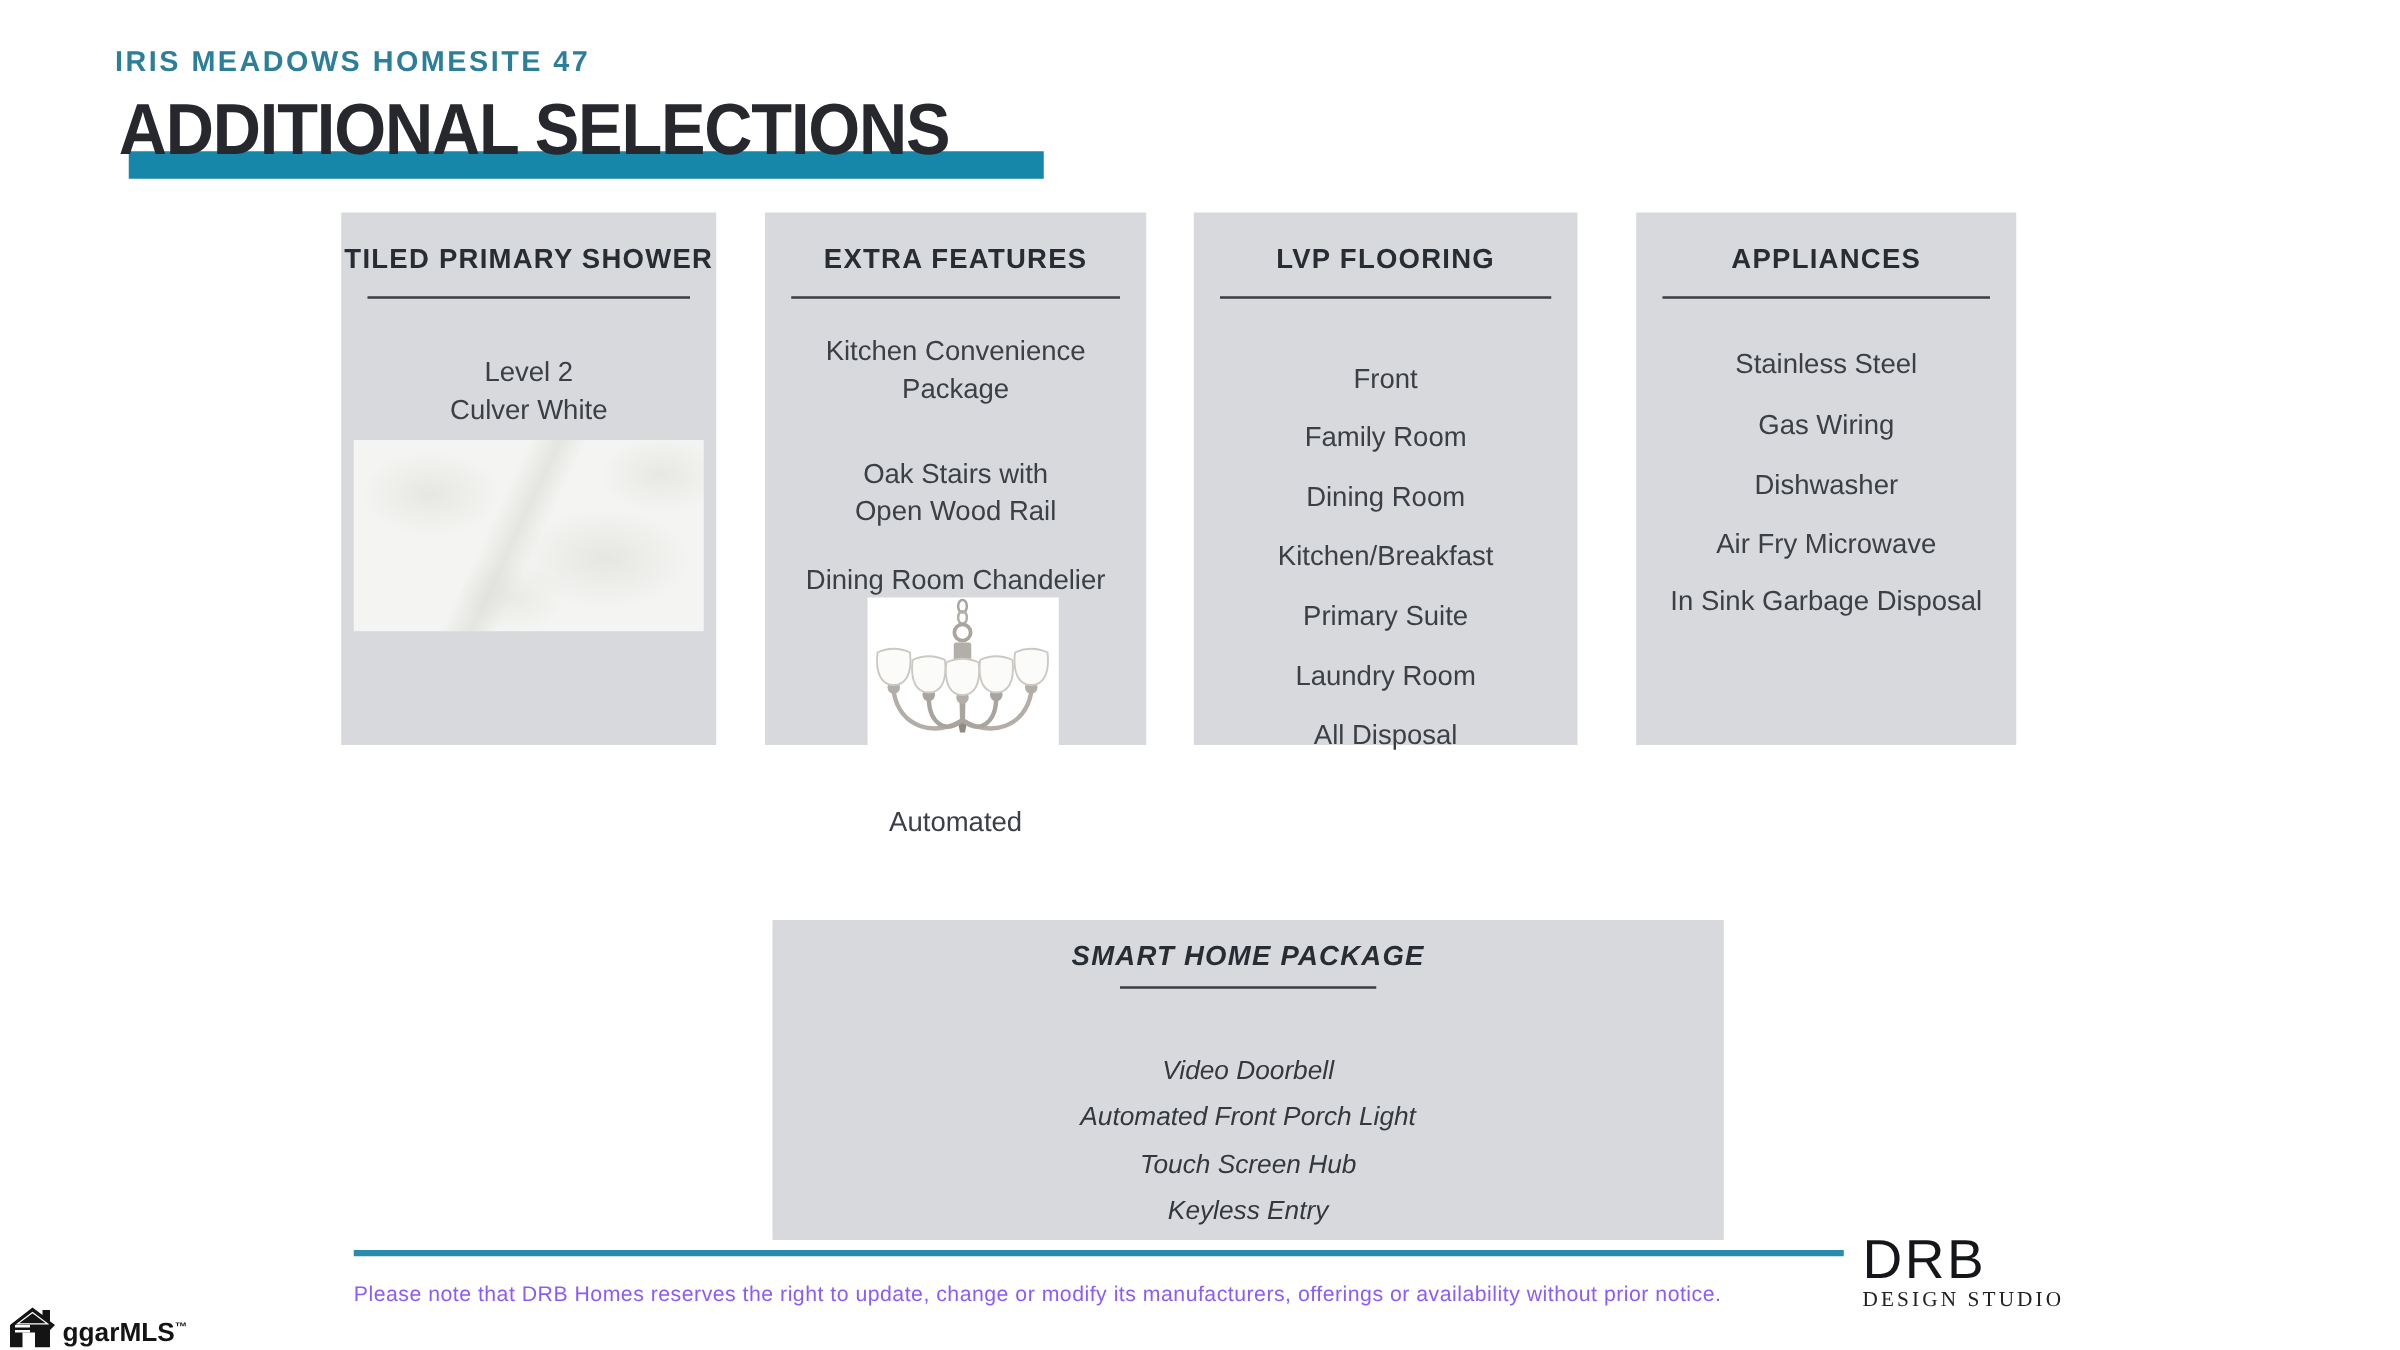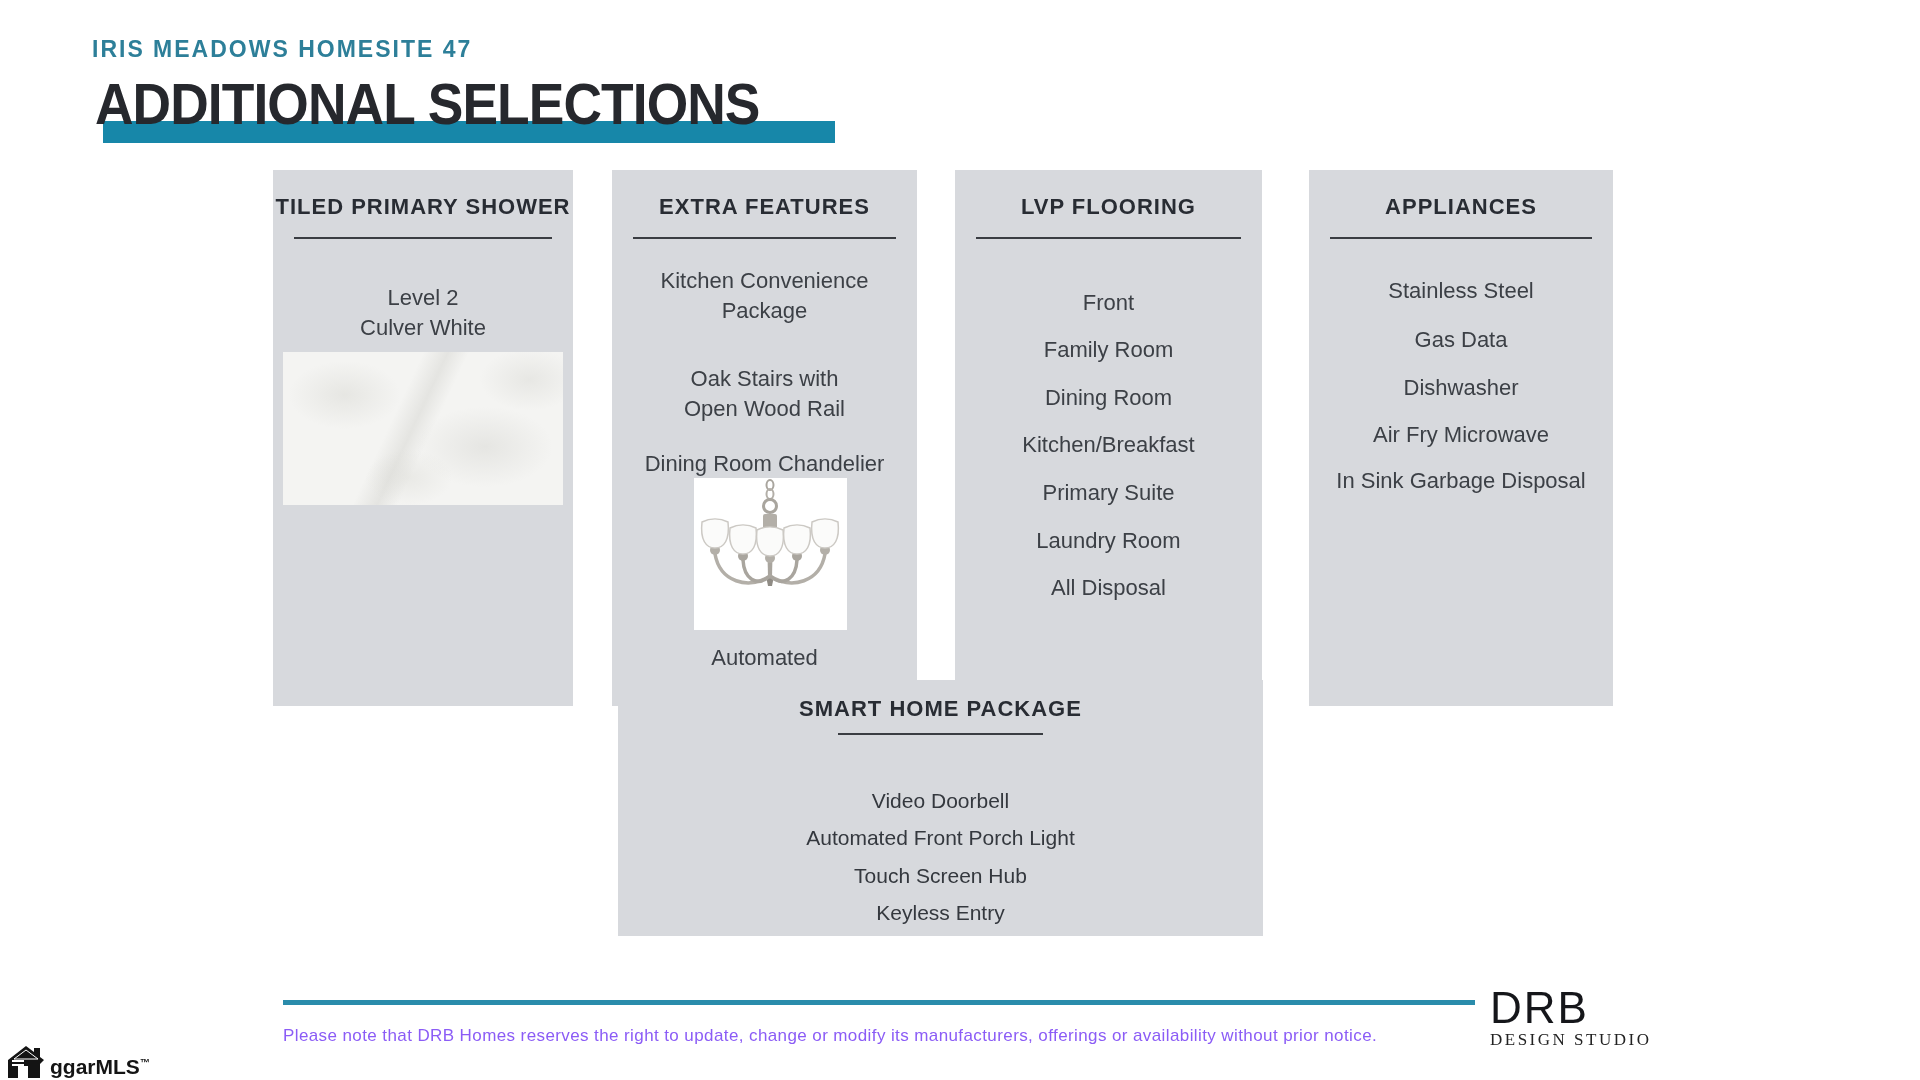--- a/index.html
+++ b/index.html
@@ -21,21 +21,21 @@
     font-size:58px; font-weight:bold; letter-spacing:-1px;
     color:#26282d; transform:scaleX(0.92); transform-origin:left top;
     z-index:2; white-space:nowrap;
   }
   .title-bar {
     position:absolute; left:103px; top:121px;
     width:732px; height:22px; background:#1787a9; z-index:1;
   }
   
   .card {
-    position:absolute; top:170px; height:536px;
+    position:absolute; top:170px; height:426px;
     background:#d7d9dd;
   }
   .card-title {
     margin-top:24px; text-align:center;
     font-size:22px; font-weight:bold; letter-spacing:1px;
     color:#282c33;
   }
   .card-rule {
     width:calc(100% - 42px); margin:17px auto 0 auto;
     border:none; border-top:2px solid #3a3d42; height:0;
@@ -58,22 +58,23 @@
       radial-gradient(ellipse 70px 45px at 45% 82%, rgba(214,214,208,0.36), transparent 62%),
       radial-gradient(ellipse 80px 50px at 88% 18%, rgba(204,204,198,0.32), transparent 62%),
       linear-gradient(115deg, transparent 40%, rgba(188,188,182,0.28) 47%, transparent 53%);
   }
   .chandelier-img {
     position:absolute; left:82px; top:308px; width:153px; height:152px;
     background:#ffffff;
   }
   
   #card-smart {
-    position:absolute; left:618px; top:680px; width:645px; height:256px;
+    position:absolute; left:618px; top:736px; width:761px; height:256px;
     background:#d7d9dd;
+    font-style:italic;
   }
   #card-smart .card-title { margin-top:16px; }
   #card-smart .card-rule { width:205px; margin-top:11px; }
   .smart-item { font-size:21px; color:#34383e; }
   
   .footer-line {
     position:absolute; left:283px; top:1000px; width:1192px; height:5px;
     background:#2a8cab;
   }
   .disclaimer {
@@ -178,21 +179,21 @@
     <div class="abs" style="top:262px;"><span class="item-line">Kitchen/Breakfast</span></div>
     <div class="abs" style="top:310px;"><span class="item-line">Primary Suite</span></div>
     <div class="abs" style="top:358px;"><span class="item-line">Laundry Room</span></div>
     <div class="abs" style="top:405px;"><span class="item-line">All Disposal</span></div>
   </div>
 
   <div class="card" id="card-appl">
     <div class="card-title">APPLIANCES</div>
     <hr class="card-rule">
     <div class="abs" style="top:108px;"><span class="item-line">Stainless Steel</span></div>
-    <div class="abs" style="top:157px;"><span class="item-line">Gas Data</span></div>
+    <div class="abs" style="top:157px;"><span class="item-line">Gas Wiring</span></div>
     <div class="abs" style="top:205px;"><span class="item-line">Dishwasher</span></div>
     <div class="abs" style="top:252px;"><span class="item-line">Air Fry Microwave</span></div>
     <div class="abs" style="top:298px;"><span class="item-line">In Sink Garbage Disposal</span></div>
   </div>
 
   <div id="card-smart">
     <div class="card-title">SMART HOME PACKAGE</div>
     <hr class="card-rule">
     <div class="abs" style="top:109px;"><span class="smart-item">Video Doorbell</span></div>
     <div class="abs" style="top:146px;"><span class="smart-item">Automated Front Porch Light</span></div>

